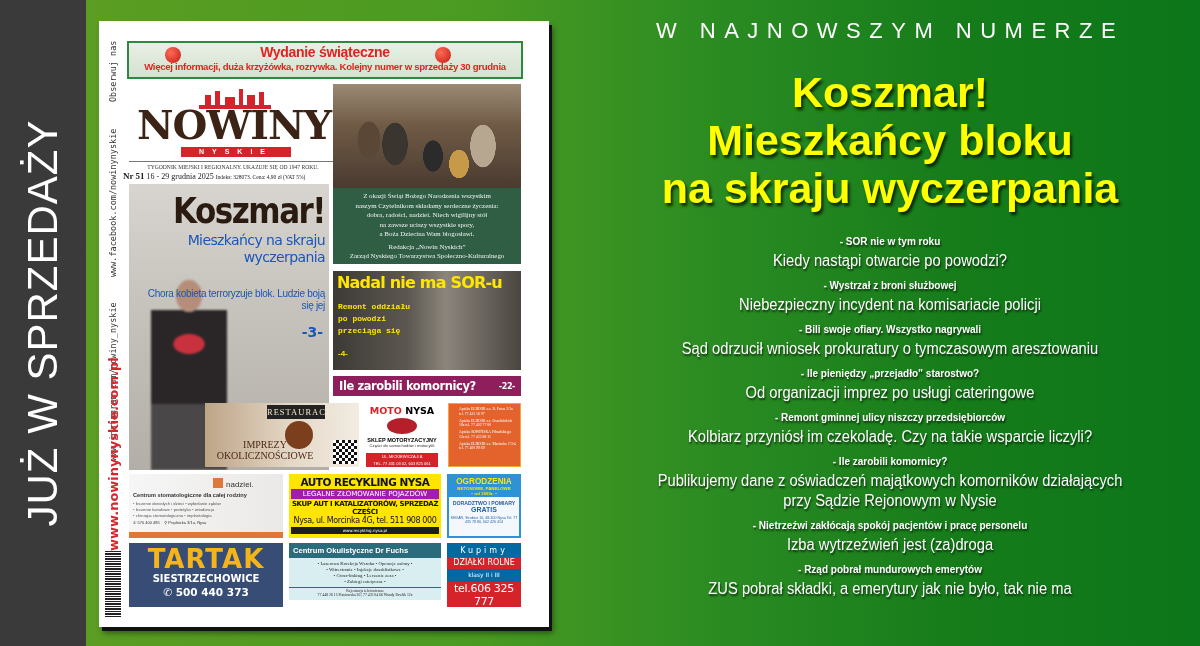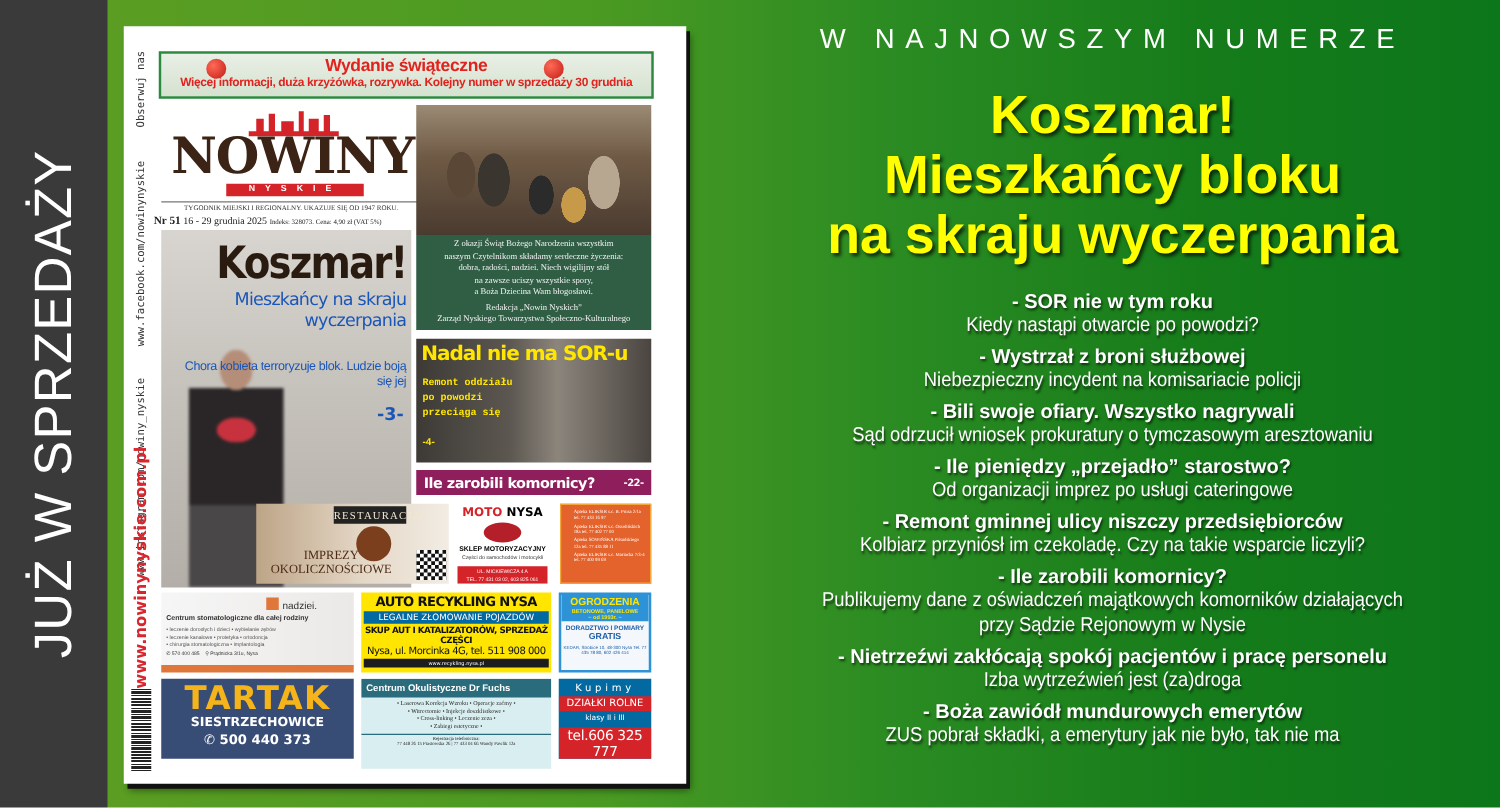--- a/index.html
+++ b/index.html
@@ -218,21 +218,21 @@
   .ad-prodent .p-brand::before { content: ""; display: inline-block; width: 10px; height: 10px; background: #e0773a; margin-right: 3px; vertical-align: -1px; }
   .ad-prodent .p-head { position: absolute; left: 4px; top: 18px; font-size: 5.6px; font-weight: bold; color: #333; }
   .ad-prodent .p-list { position: absolute; left: 4px; top: 27px; font-size: 4.2px; line-height: 5.8px; color: #555; }
   .ad-prodent .p-contact { position: absolute; left: 4px; top: 46px; font-size: 4px; color: #333; }
 
   .ad-recykling {
     left: 190px; top: 453px; width: 152px; height: 64px; background: #ffe500; text-align: center;
     font-family: "DejaVu Sans", sans-serif;
   }
   .ad-recykling .a1 { font-weight: bold; font-size: 10.5px; letter-spacing: -0.5px; margin-top: 2px; color: #111; }
-  .ad-recykling .a2 { background: #0369a1; color: #fff; font-size: 7px; margin: 1px 2px; line-height: 10px; }
+  .ad-recykling .a2 { background: #a21caf; color: #fff; font-size: 7px; margin: 1px 2px; line-height: 10px; }
   .ad-recykling .a3 { font-weight: bold; font-size: 7px; letter-spacing: -0.4px; color: #111; }
   .ad-recykling .a4 { font-size: 8px; color: #111; letter-spacing: -0.4px; }
   .ad-recykling .a5 { background: #1d1d1d; color: #fff; font-size: 4px; line-height: 7px; margin: 2px 2px 0; }
 
   .ad-ogrodzenia {
     left: 348px; top: 453px; width: 74px; height: 64px; background: #f4f8fc; border: 2px solid #2d93d6; text-align: center;
   }
   .ad-ogrodzenia .o-top { background: #2d93d6; color: #ffe600; font-weight: bold; font-size: 8.2px; padding: 1px 0; line-height: 9px; }
   .ad-ogrodzenia .o-top small { display: block; font-size: 4.4px; line-height: 5px; }
   .ad-ogrodzenia .o-mid { color: #1f5fa8; font-size: 5.2px; font-weight: bold; margin-top: 3px; }
@@ -241,21 +241,21 @@
 
   .ad-tartak {
     left: 30px; top: 522px; width: 154px; height: 64px; background: #384d75; text-align: center;
     font-family: "DejaVu Sans", sans-serif; font-weight: bold;
   }
   .ad-tartak .t1 { color: #f4b41a; font-size: 26px; line-height: 28px; letter-spacing: 1px; margin-top: 2px; }
   .ad-tartak .t2 { color: #fff; font-size: 10px; line-height: 12px; }
   .ad-tartak .t3 { color: #fff; font-size: 10.5px; line-height: 14px; }
 
   .ad-okulistyczne {
-    left: 190px; top: 522px; width: 152px; height: 72px; background: #d9eef0; text-align: center;
+    left: 190px; top: 522px; width: 152px; height: 57px; background: #d9eef0; text-align: center;
   }
   .ad-okulistyczne .k1 { background: #2a6b7c; color: #fff; font-size: 7.6px; font-weight: bold; text-align: left; padding: 2px 4px; line-height: 11px; }
   .ad-okulistyczne .k2 { font-family: "Liberation Serif", serif; font-size: 4.8px; line-height: 6px; color: #222; margin-top: 3px; }
   .ad-okulistyczne .k3 { font-family: "Liberation Serif", serif; font-size: 3.8px; color: #222; margin-top: 2px; border-top: 1px solid #2a6b7c; padding-top: 1px; }
 
   .ad-kupimy {
     left: 348px; top: 522px; width: 74px; height: 64px; background: #0369a1; text-align: center; color: #fff;
     font-family: "DejaVu Sans", sans-serif;
   }
   .ad-kupimy .u1 { font-size: 8px; letter-spacing: 3px; margin-top: 3px; }
@@ -271,21 +271,21 @@
   .promo-kicker {
     margin-top: 18px; font-family: "Liberation Sans", sans-serif; font-size: 22px; letter-spacing: 8.5px; color: #fff;
     text-shadow: none;
   }
   .promo-headline {
     margin-top: 24px; font-family: "Liberation Sans", sans-serif; font-weight: bold; font-size: 43px; line-height: 48px;
     color: #ffff00; text-shadow: 2px 3px 3px rgba(0,0,0,0.7);
   }
   .promo-list { margin-top: 20px; }
   .promo-item { margin-bottom: 5px; }
-  .promo-item-title { font-family: "Liberation Sans", sans-serif; font-weight: bold; font-size: 16px; line-height: 19px; }
+  .promo-item-title { font-family: "Liberation Sans", sans-serif; font-weight: bold; font-size: 10px; line-height: 19px; }
   .promo-item-desc { font-family: "Liberation Sans", sans-serif; font-size: 16px; line-height: 20px; transform: scaleX(0.92); }
 </style>
 </head>
 <body>
 
 <div class="sidebar">
   <div class="sidebar-text">JUŻ W SPRZEDAŻY</div>
 </div>
 
 <div class="cover">
@@ -458,17 +458,17 @@
     <div class="promo-item">
       <div class="promo-item-title">- Ile zarobili komornicy?</div>
       <div class="promo-item-desc">Publikujemy dane z oświadczeń majątkowych komorników działających</div>
       <div class="promo-item-desc">przy Sądzie Rejonowym w Nysie</div>
     </div>
     <div class="promo-item">
       <div class="promo-item-title">- Nietrzeźwi zakłócają spokój pacjentów i pracę personelu</div>
       <div class="promo-item-desc">Izba wytrzeźwień jest (za)droga</div>
     </div>
     <div class="promo-item">
-      <div class="promo-item-title">- Boża zawiódł mundurowych emerytów</div>
+      <div class="promo-item-title">- Rząd pobrał mundurowych emerytów</div>
       <div class="promo-item-desc">ZUS pobrał składki, a emerytury jak nie było, tak nie ma</div>
     </div>
   </div>
 </div>
 
 </body></html>

